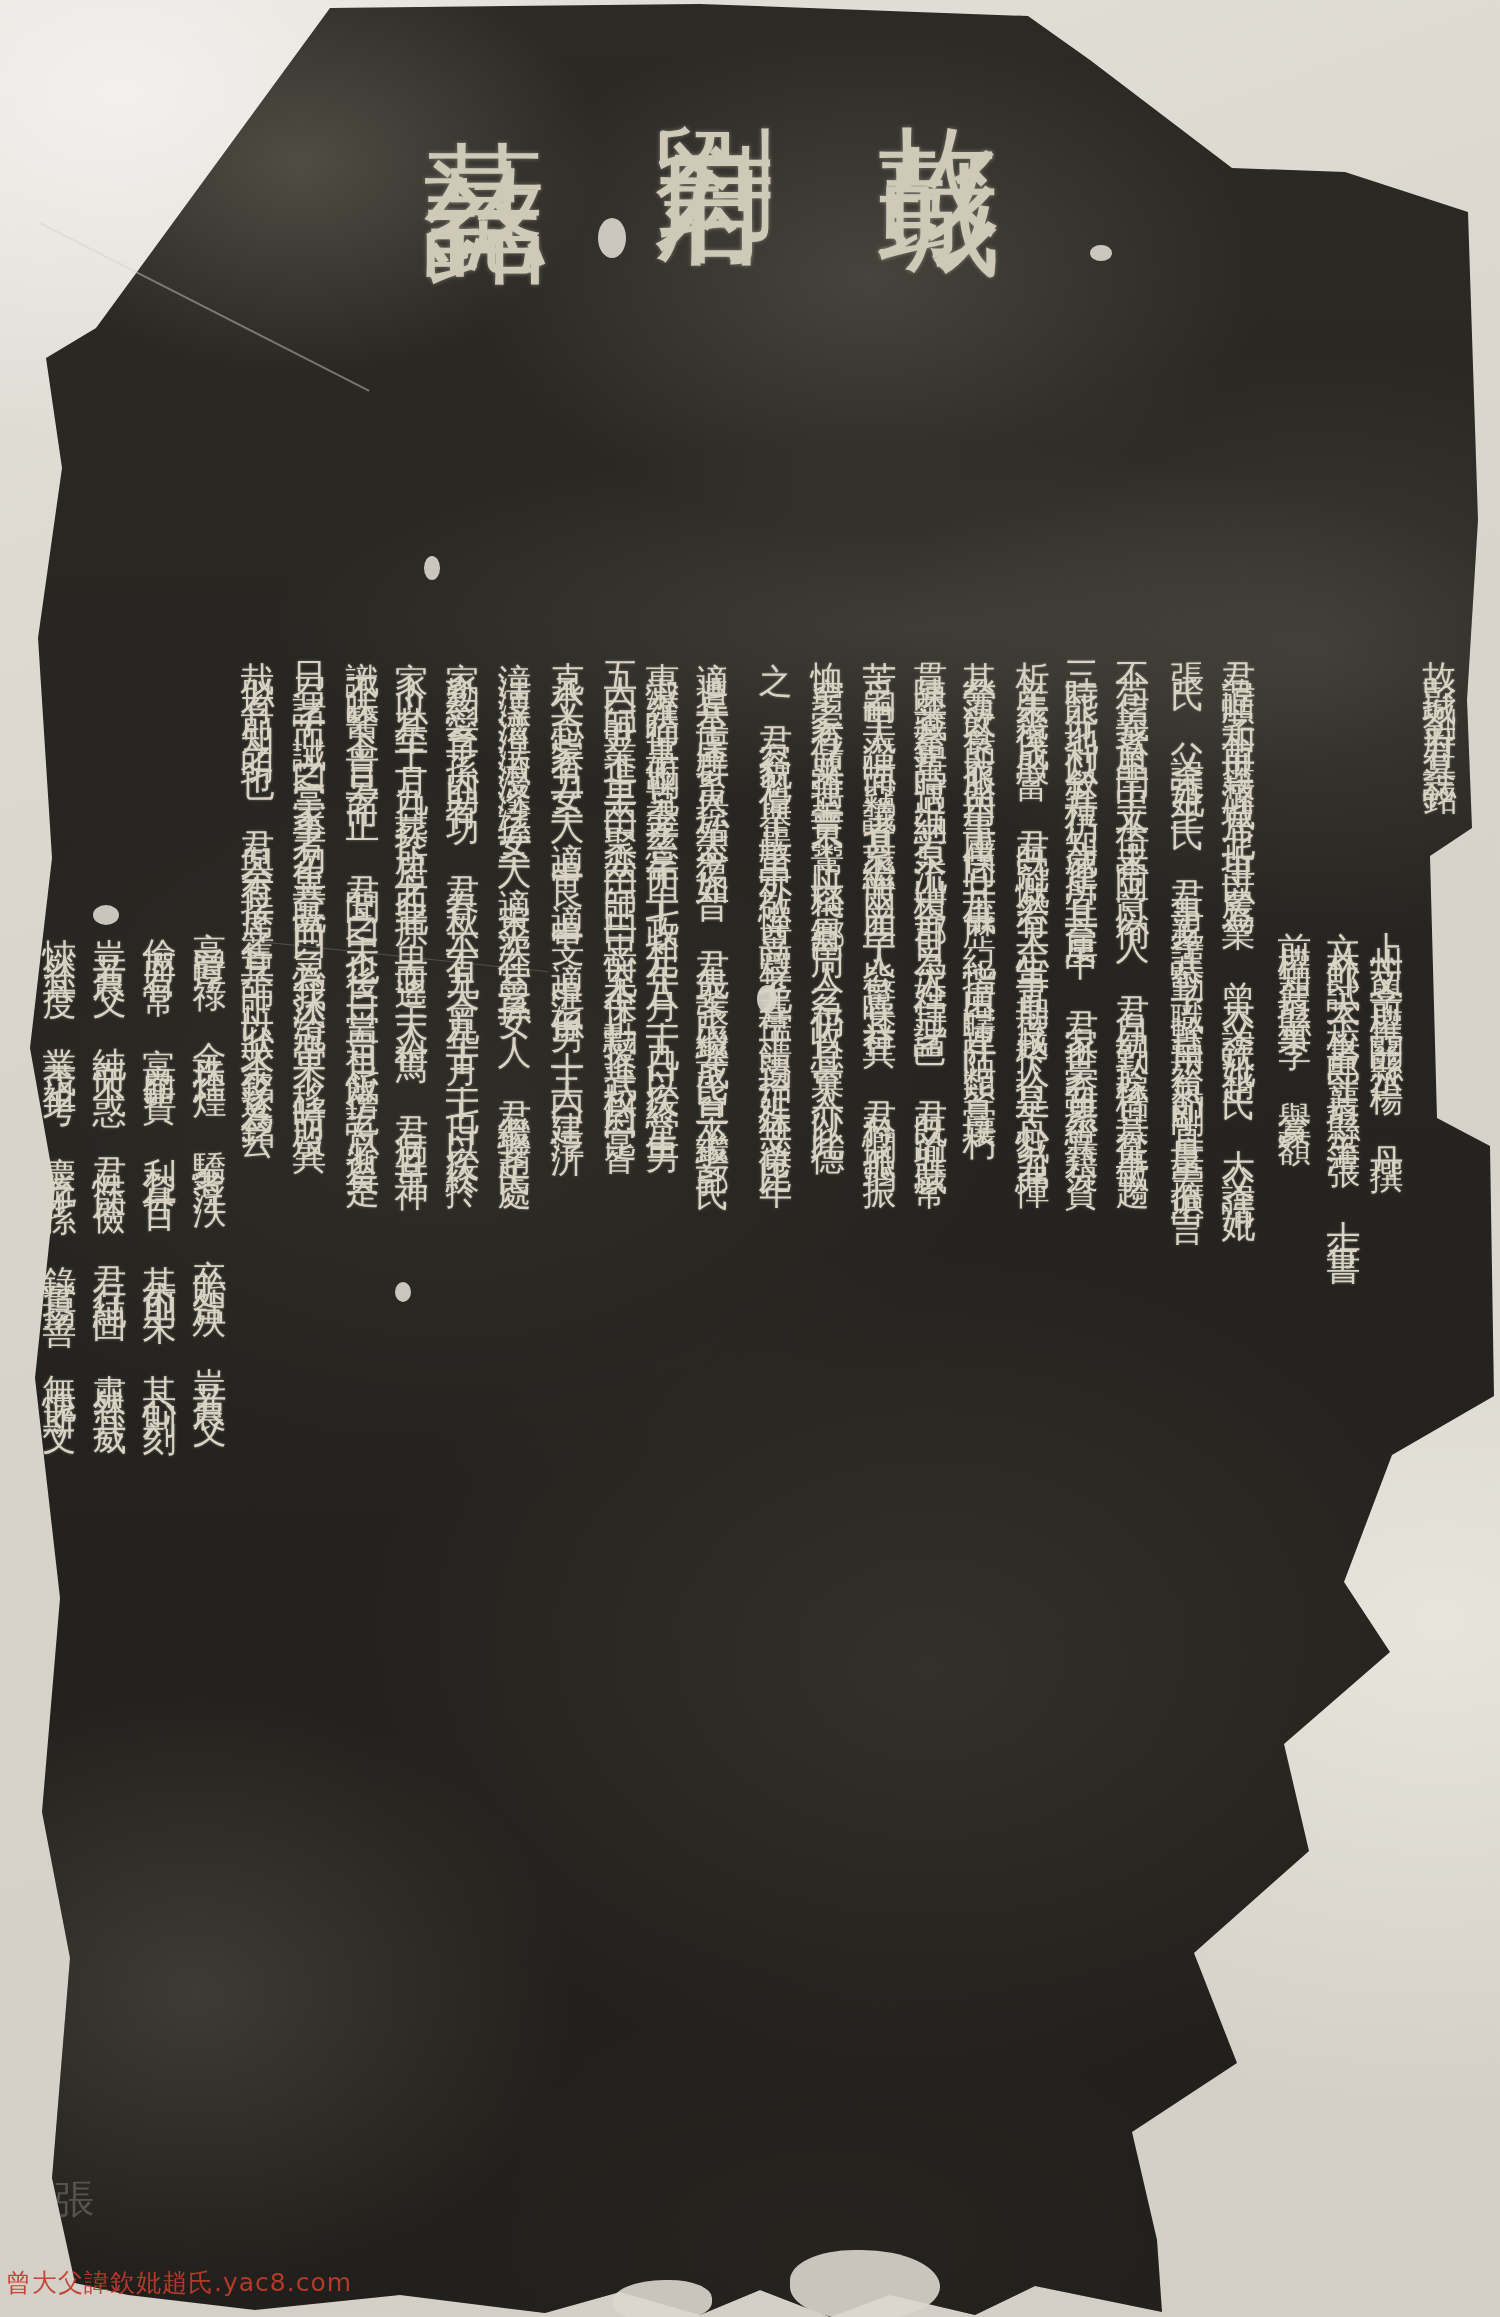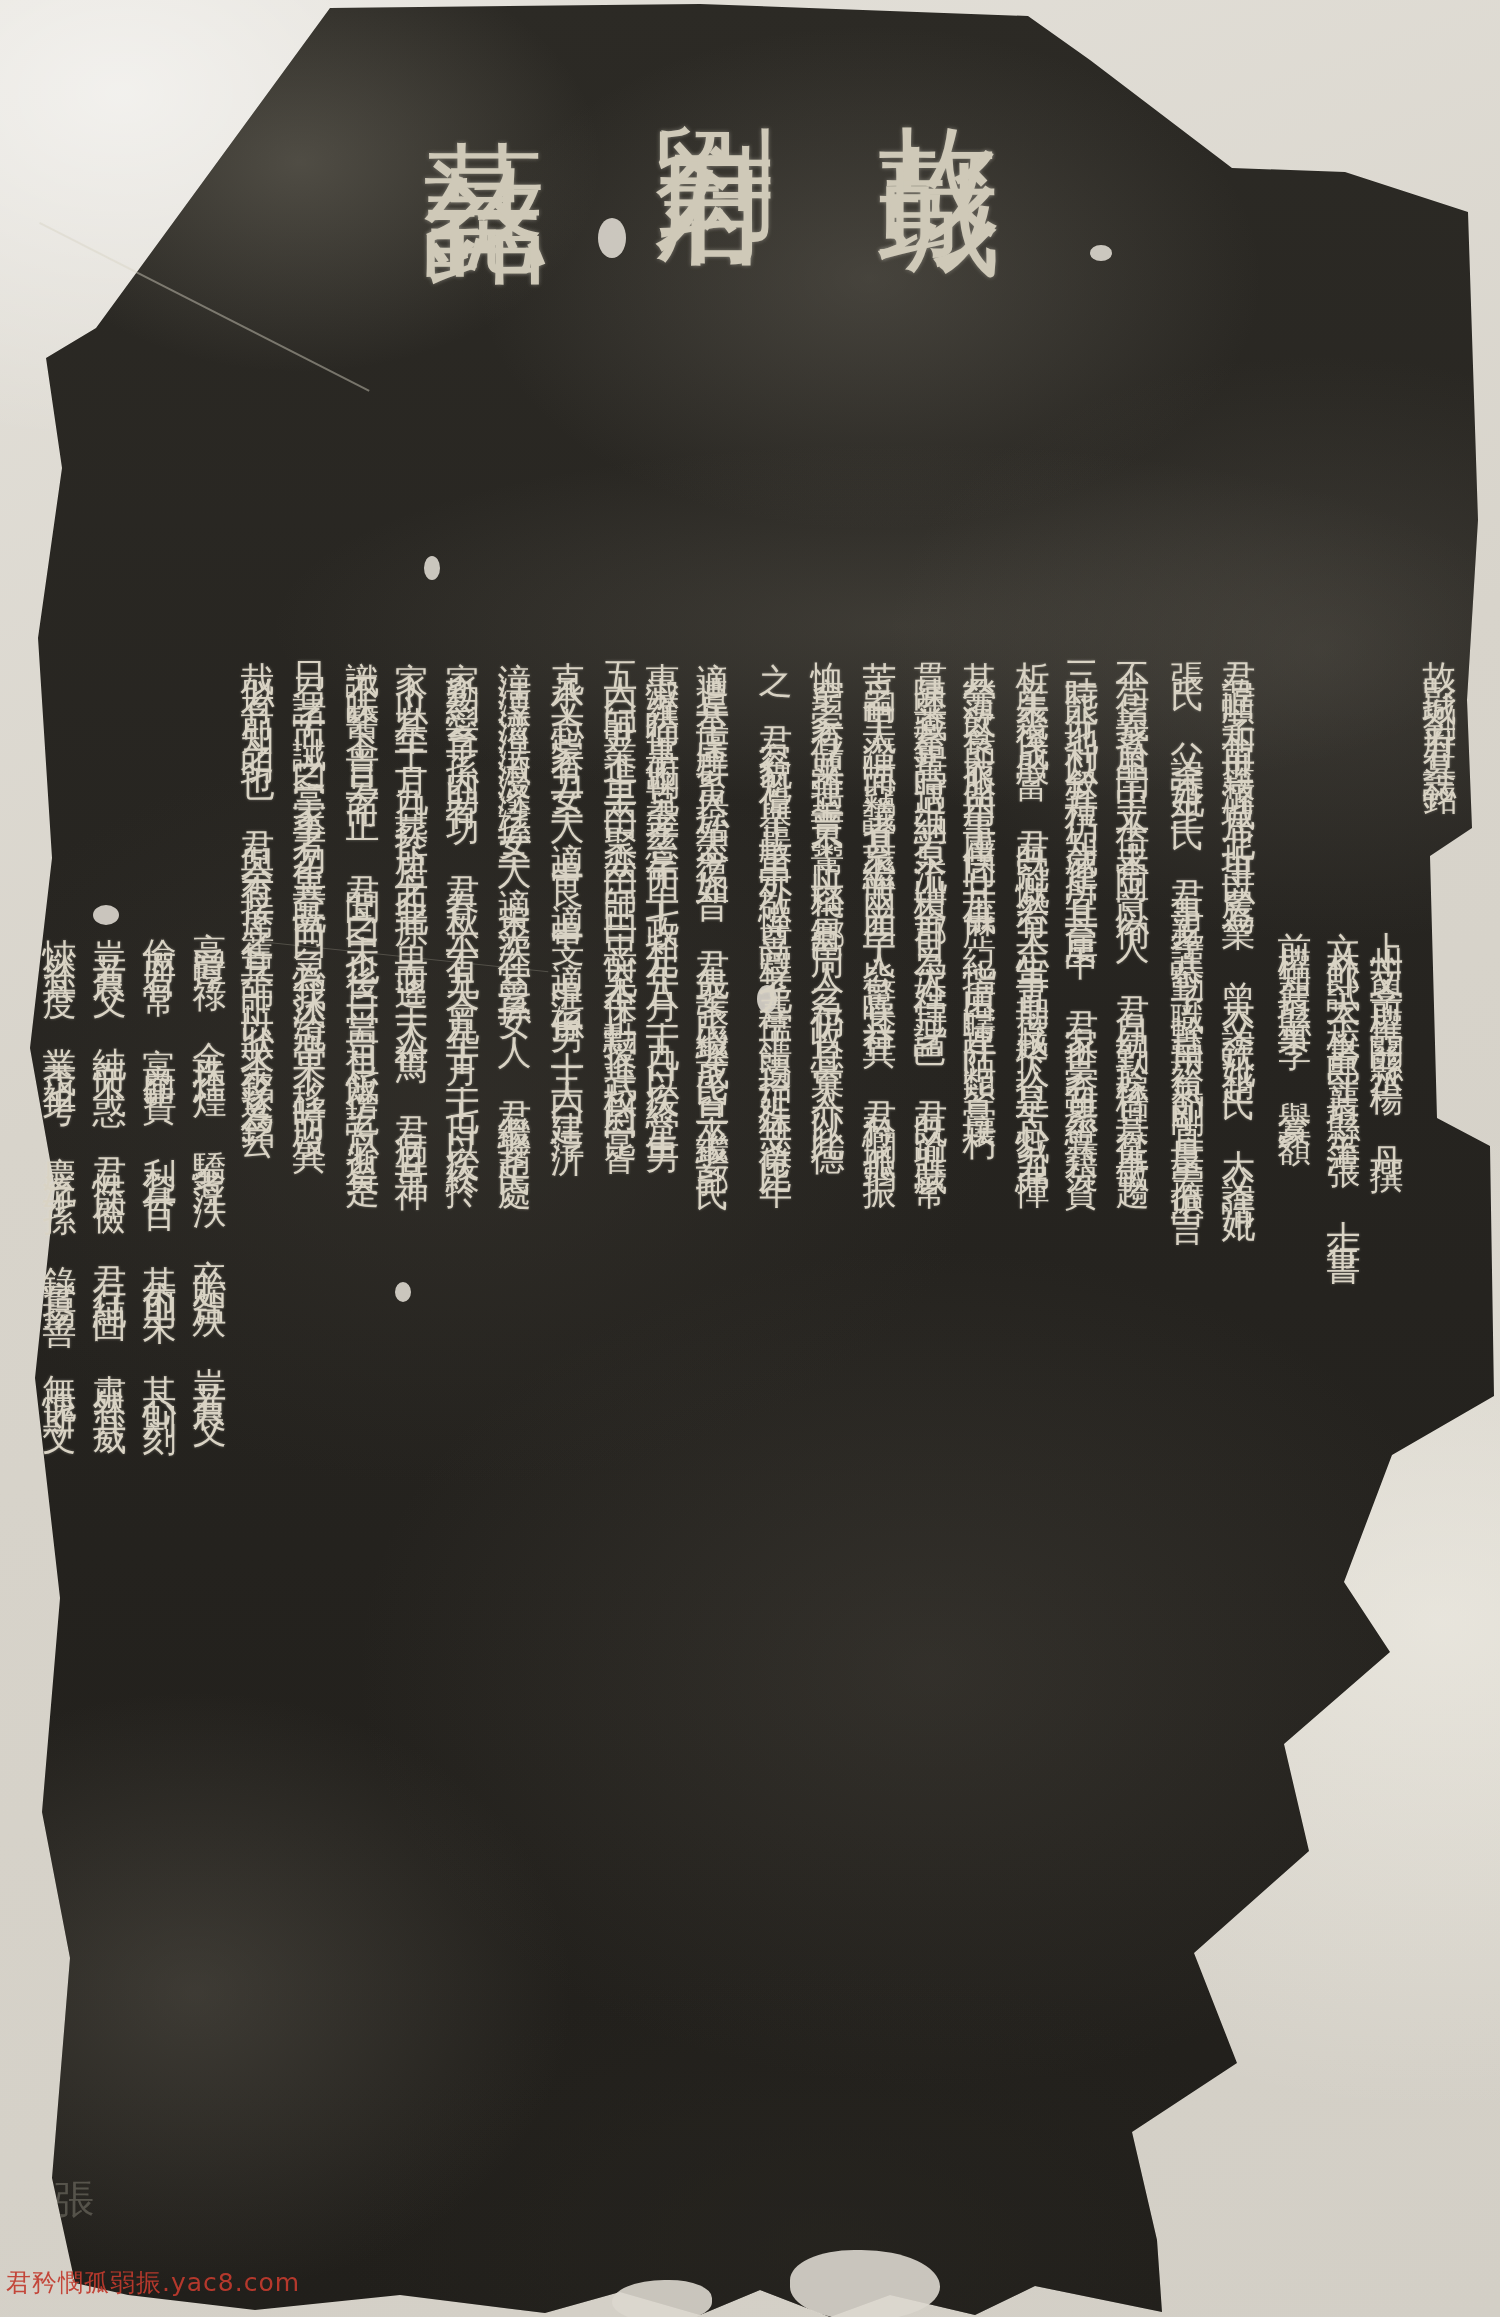--- a/index.html
+++ b/index.html
@@ -101,13 +101,13 @@
 <div class="col" style="left:346px;top:635px;">識不昧醫卜會言旦夕而正　君聞之曰未也後三日當吾祖忌飯僧訖吾必逝矣是</div>
 <div class="col" style="left:293px;top:635px;">日召諸子而誡之曰掌家事者勿生異意既而曰急為我沐浴冠帶果不移時而歿異</div>
 <div class="col" style="left:241px;top:635px;">哉似有前知之明也　君與余有接席之舊其子師正以狀求余銘遂為銘云</div>
 <div class="col" style="left:193px;top:905px;">高爵厚祿　金珠煌煌　驕奢淫泆　卒貽咎殃　豈若農父</div>
 <div class="col" style="left:143px;top:912px;">儉而有常　富商鉅賈　利資什百　其術則末　其心則刻</div>
 <div class="col" style="left:93px;top:912px;">豈若農父　純而不惑　君性節儉　君行純固　肅然其威</div>
 <div class="col" style="left:43px;top:912px;">悏然其度　業茂祖考　慶流子孫　錄實揚善　無愧斯文</div>
 
 <div class="stray" style="left:48px;top:2150px;">張</div>
 
-<div class="watermark">君矜憫孤弱振.yac8.com</div>
+<div class="watermark">曾大父諱欽妣趙氏.yac8.com</div>
 
 </body></html>

